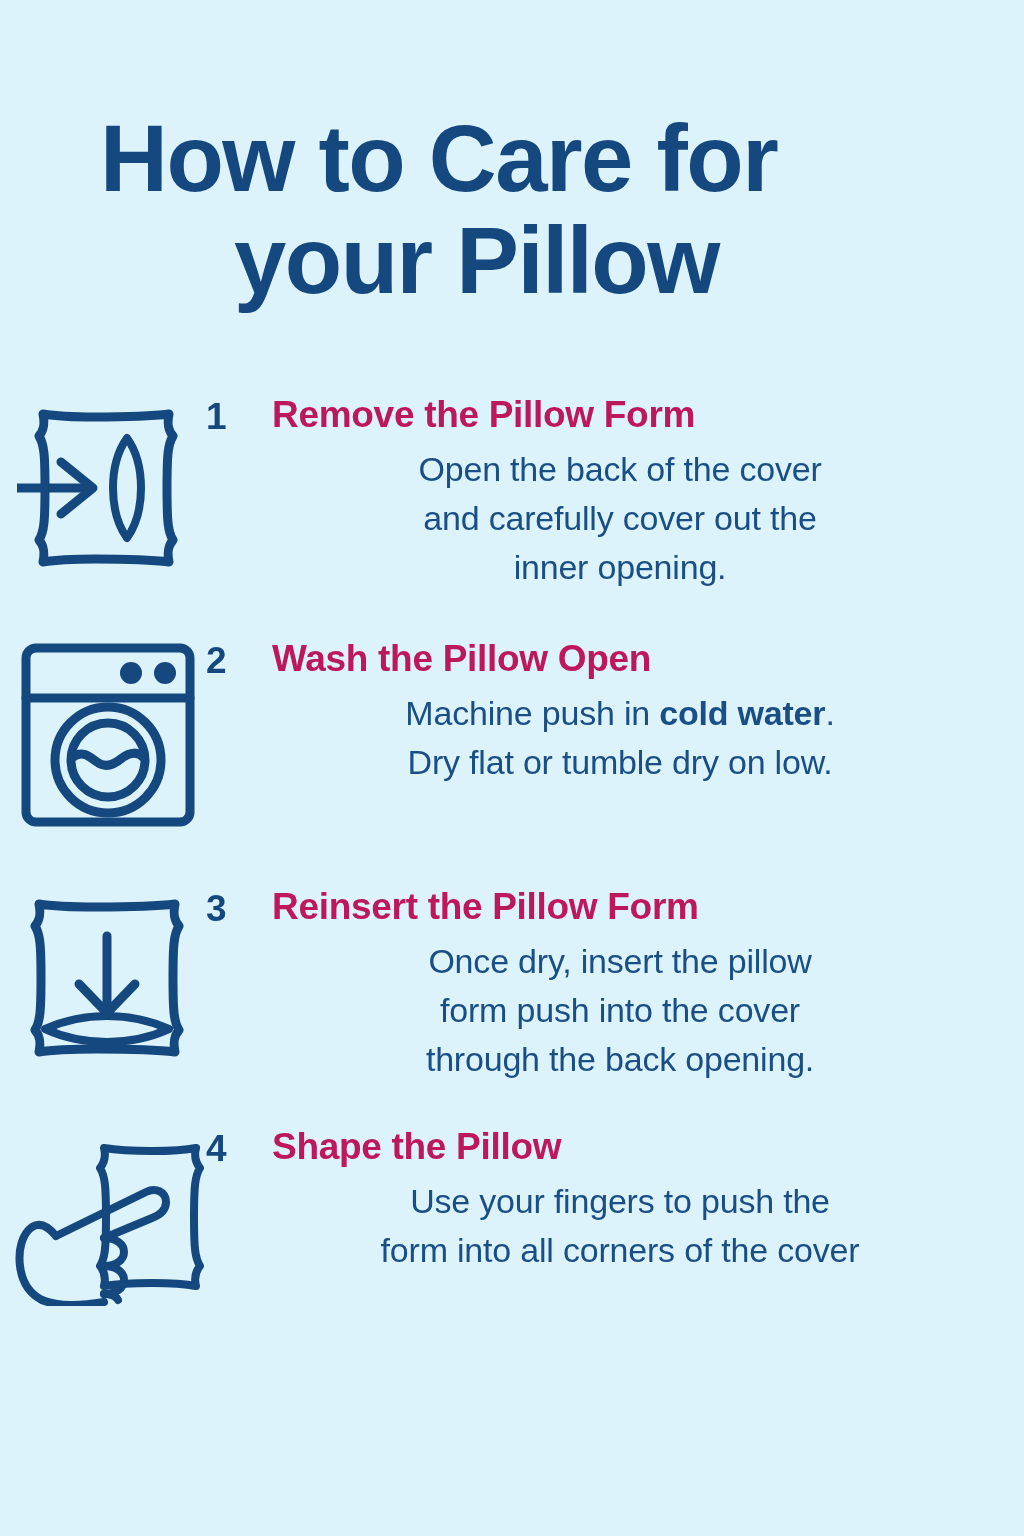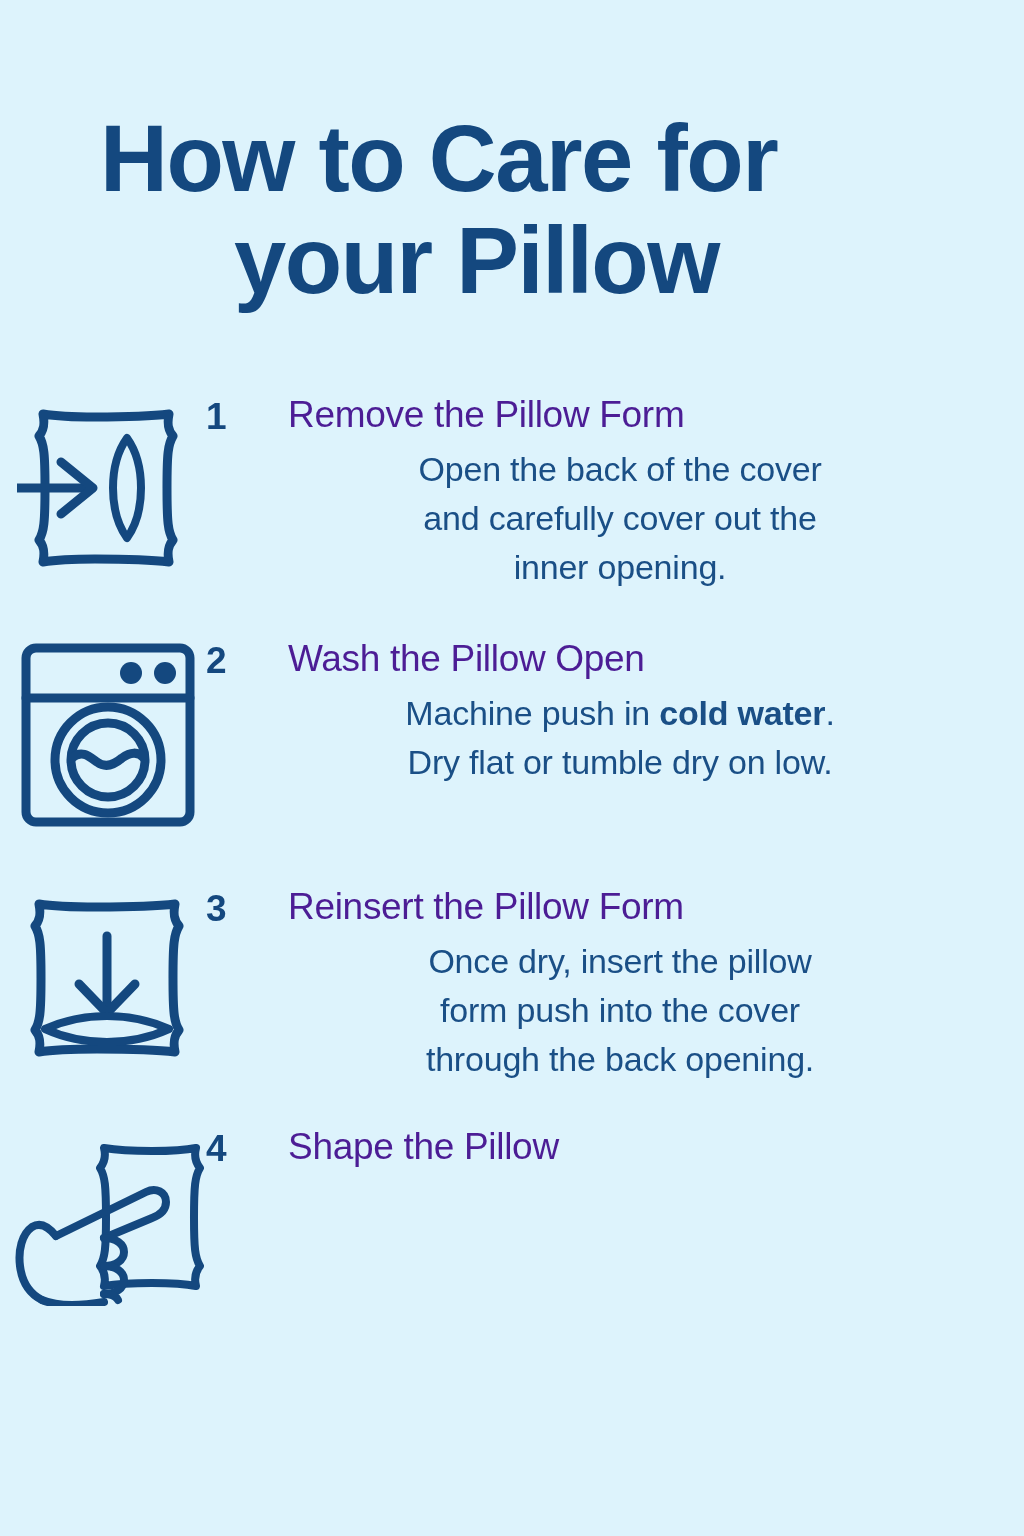--- a/index.html
+++ b/index.html
@@ -72,25 +72,25 @@
     color: #14487f;
     text-align: left;
     padding-top: 2px;
   }
   .step-body {
     flex: 1;
     padding-right: 56px;
   }
   .step-head {
     font-size: 37px;
-    font-weight: 400;
+    font-weight: 700;
     line-height: 46px;
     letter-spacing: -0.3px;
-    color: #4c1d95;
-    margin: 0 0 7px 16px;
+    color: #be185d;
+    margin: 0 0 7px 0;
   }
   .step-desc {
     font-size: 34px;
     line-height: 49px;
     letter-spacing: -0.2px;
     color: #1a4f86;
     margin: 0;
     font-weight: 400;
     text-align: center;
   }
@@ -201,17 +201,21 @@
           <path class="ico-stroke" stroke-width="8" d="M56 106 C48 96 40 92 32 97 C22 104 18 120 20 136 C22 152 30 164 42 170"></path>
           <path class="ico-stroke" stroke-width="8" d="M104 108 C116 108 124 114 124 122 C124 130 116 136 104 136"></path>
           <path class="ico-stroke" stroke-width="8" d="M104 136 C116 136 124 142 124 150 C124 158 116 164 104 164"></path>
           <path class="ico-stroke" stroke-width="8" d="M104 164 C110 164 116 166 118 170"></path>
           <path class="ico-stroke" stroke-width="8" d="M42 170 C56 176 80 176 104 172"></path>
         </svg>
       </div>
       <div class="step-num">4</div>
       <div class="step-body">
         <p class="step-head">Shape the Pillow</p>
+        <p class="step-desc">
+          <span>Use your fingers to push the</span><br>
+          <span>form into all corners of the cover</span>
+        </p>
       </div>
     </div>
 
   </div>
 </div>
 
 </body></html>

